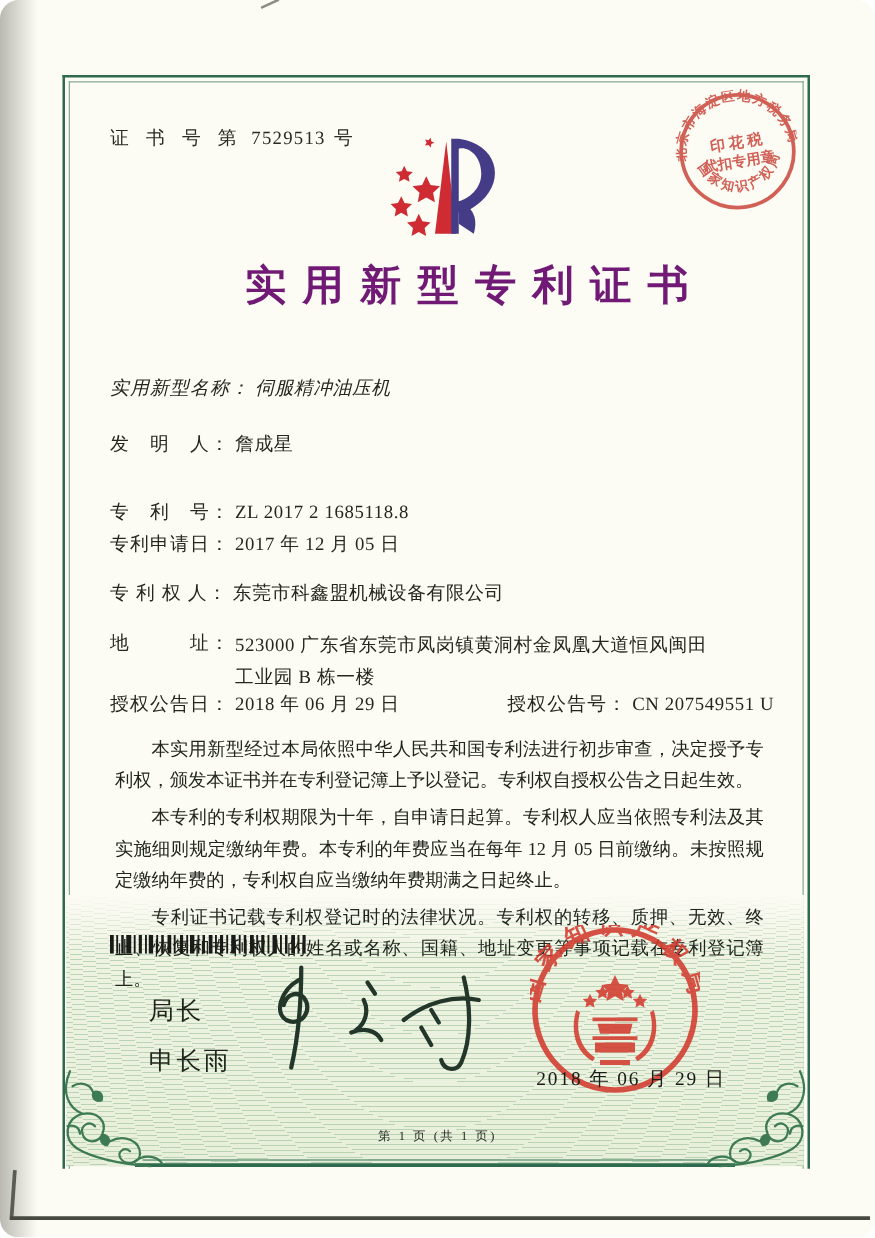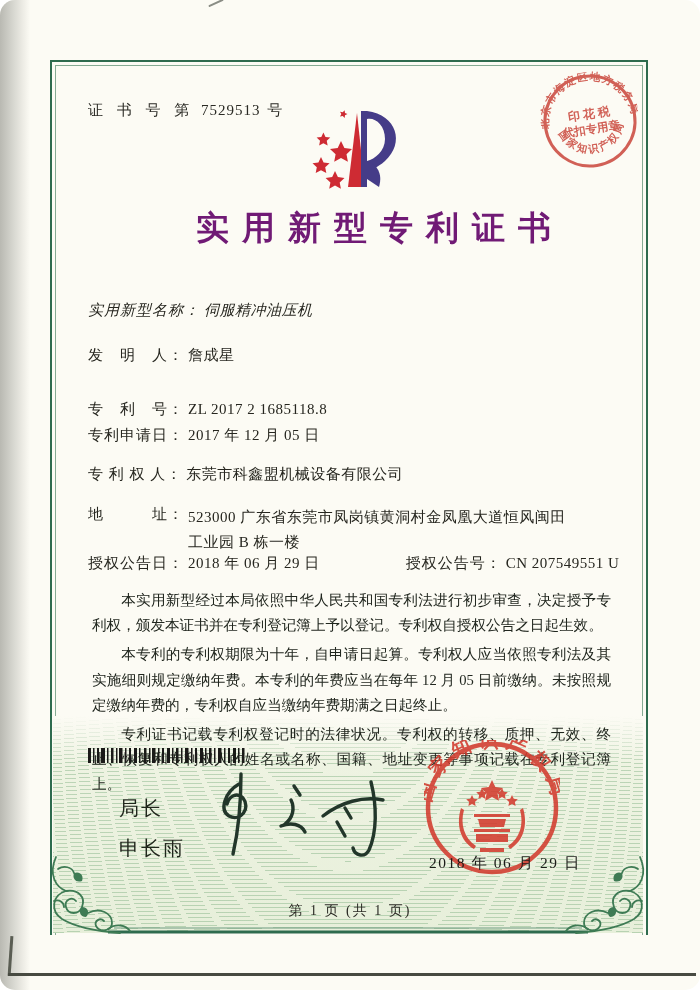--- a/index.html
+++ b/index.html
@@ -51,21 +51,21 @@
   .director{position:absolute;left:95px;top:795px;font-size:20px;color:#20261c;letter-spacing:2px;margin-left:24px;}
   .director div{margin-bottom:13px;}
   .signature{position:absolute;left:195px;top:762px;}
 
   .seal{position:absolute;left:424px;top:740px;}
   .seal-date{position:absolute;left:429px;top:853px;font-size:15.5px;color:#1b1b18;
     letter-spacing:1.5px;z-index:5;}
   .tax-stamp{position:absolute;left:541px;top:72px;transform:rotate(-9deg);}
 
   .footer{position:absolute;left:0;top:902px;width:100%;text-align:center;
-    font-size:14px;color:#2a2a24;letter-spacing:2px;z-index:4;}
+    font-size:10px;color:#2a2a24;letter-spacing:2px;z-index:4;}
   .bottom-ornament{position:absolute;left:48px;top:855px;z-index:3;}
 </style>
 </head>
 <body>
 
 <div class="stage">
   <div class="scanpage"></div>
   <div class="scan-strip"></div>
   <div class="pen-mark"></div>
 

